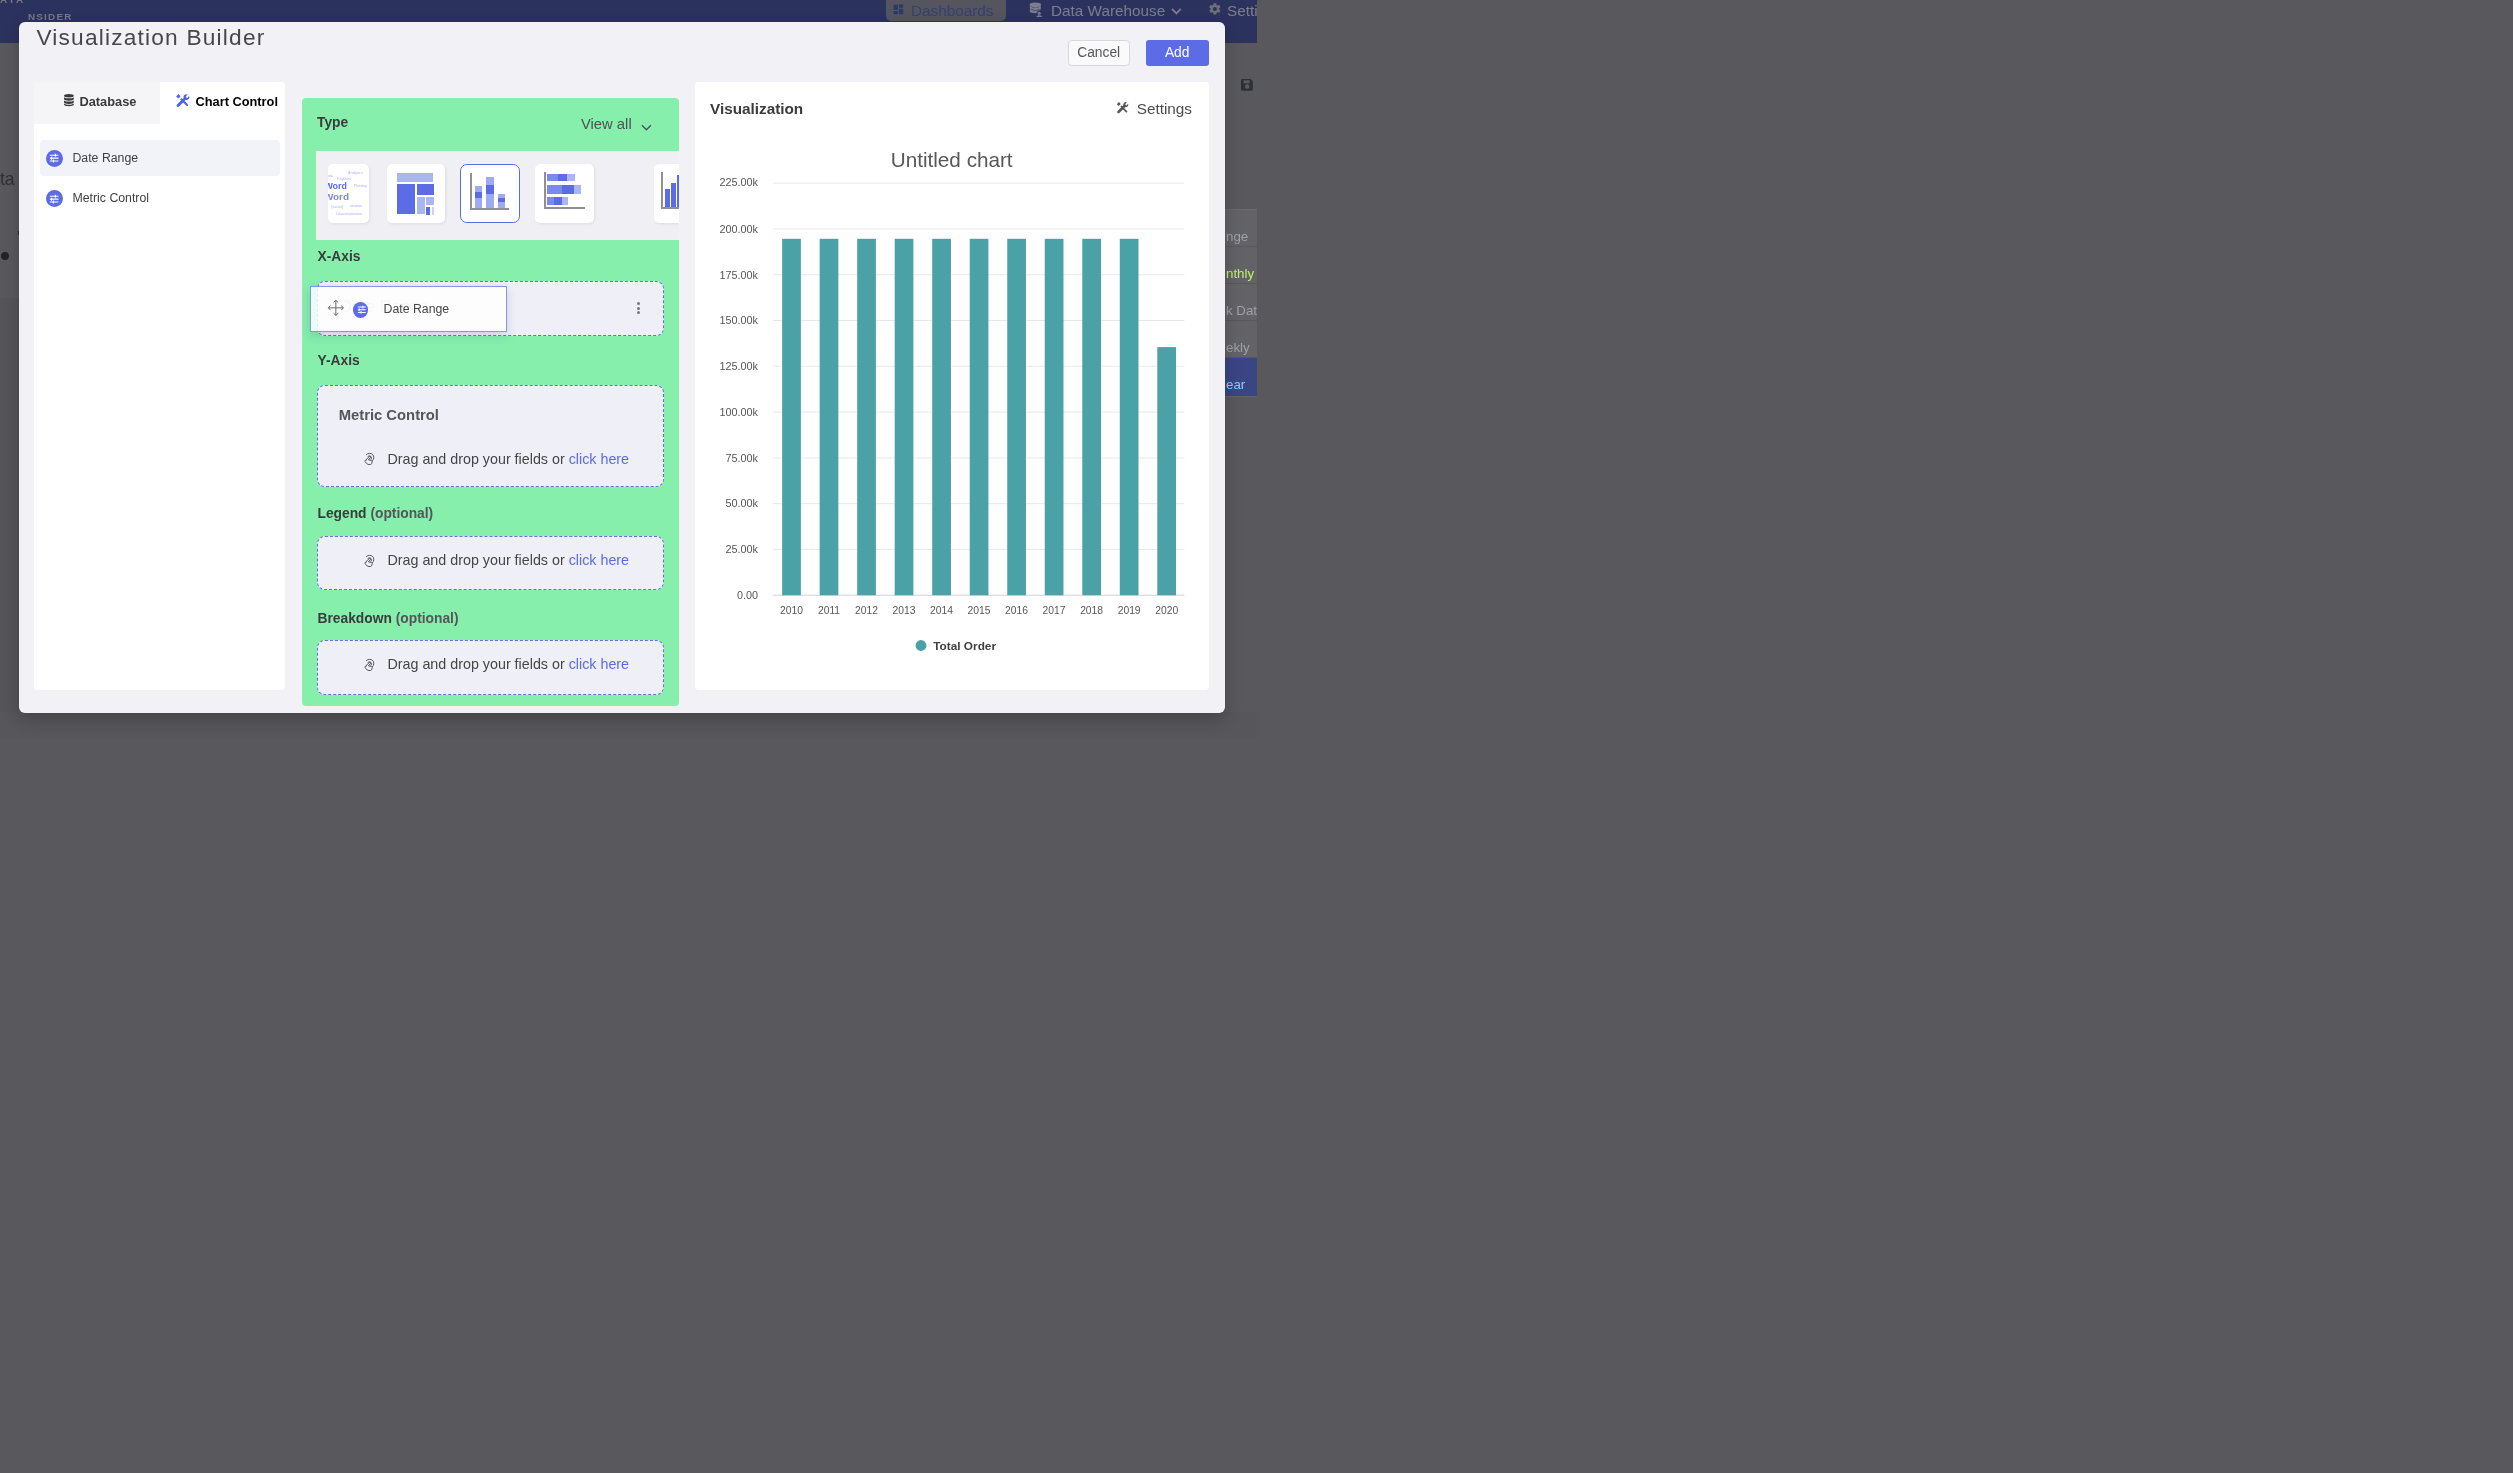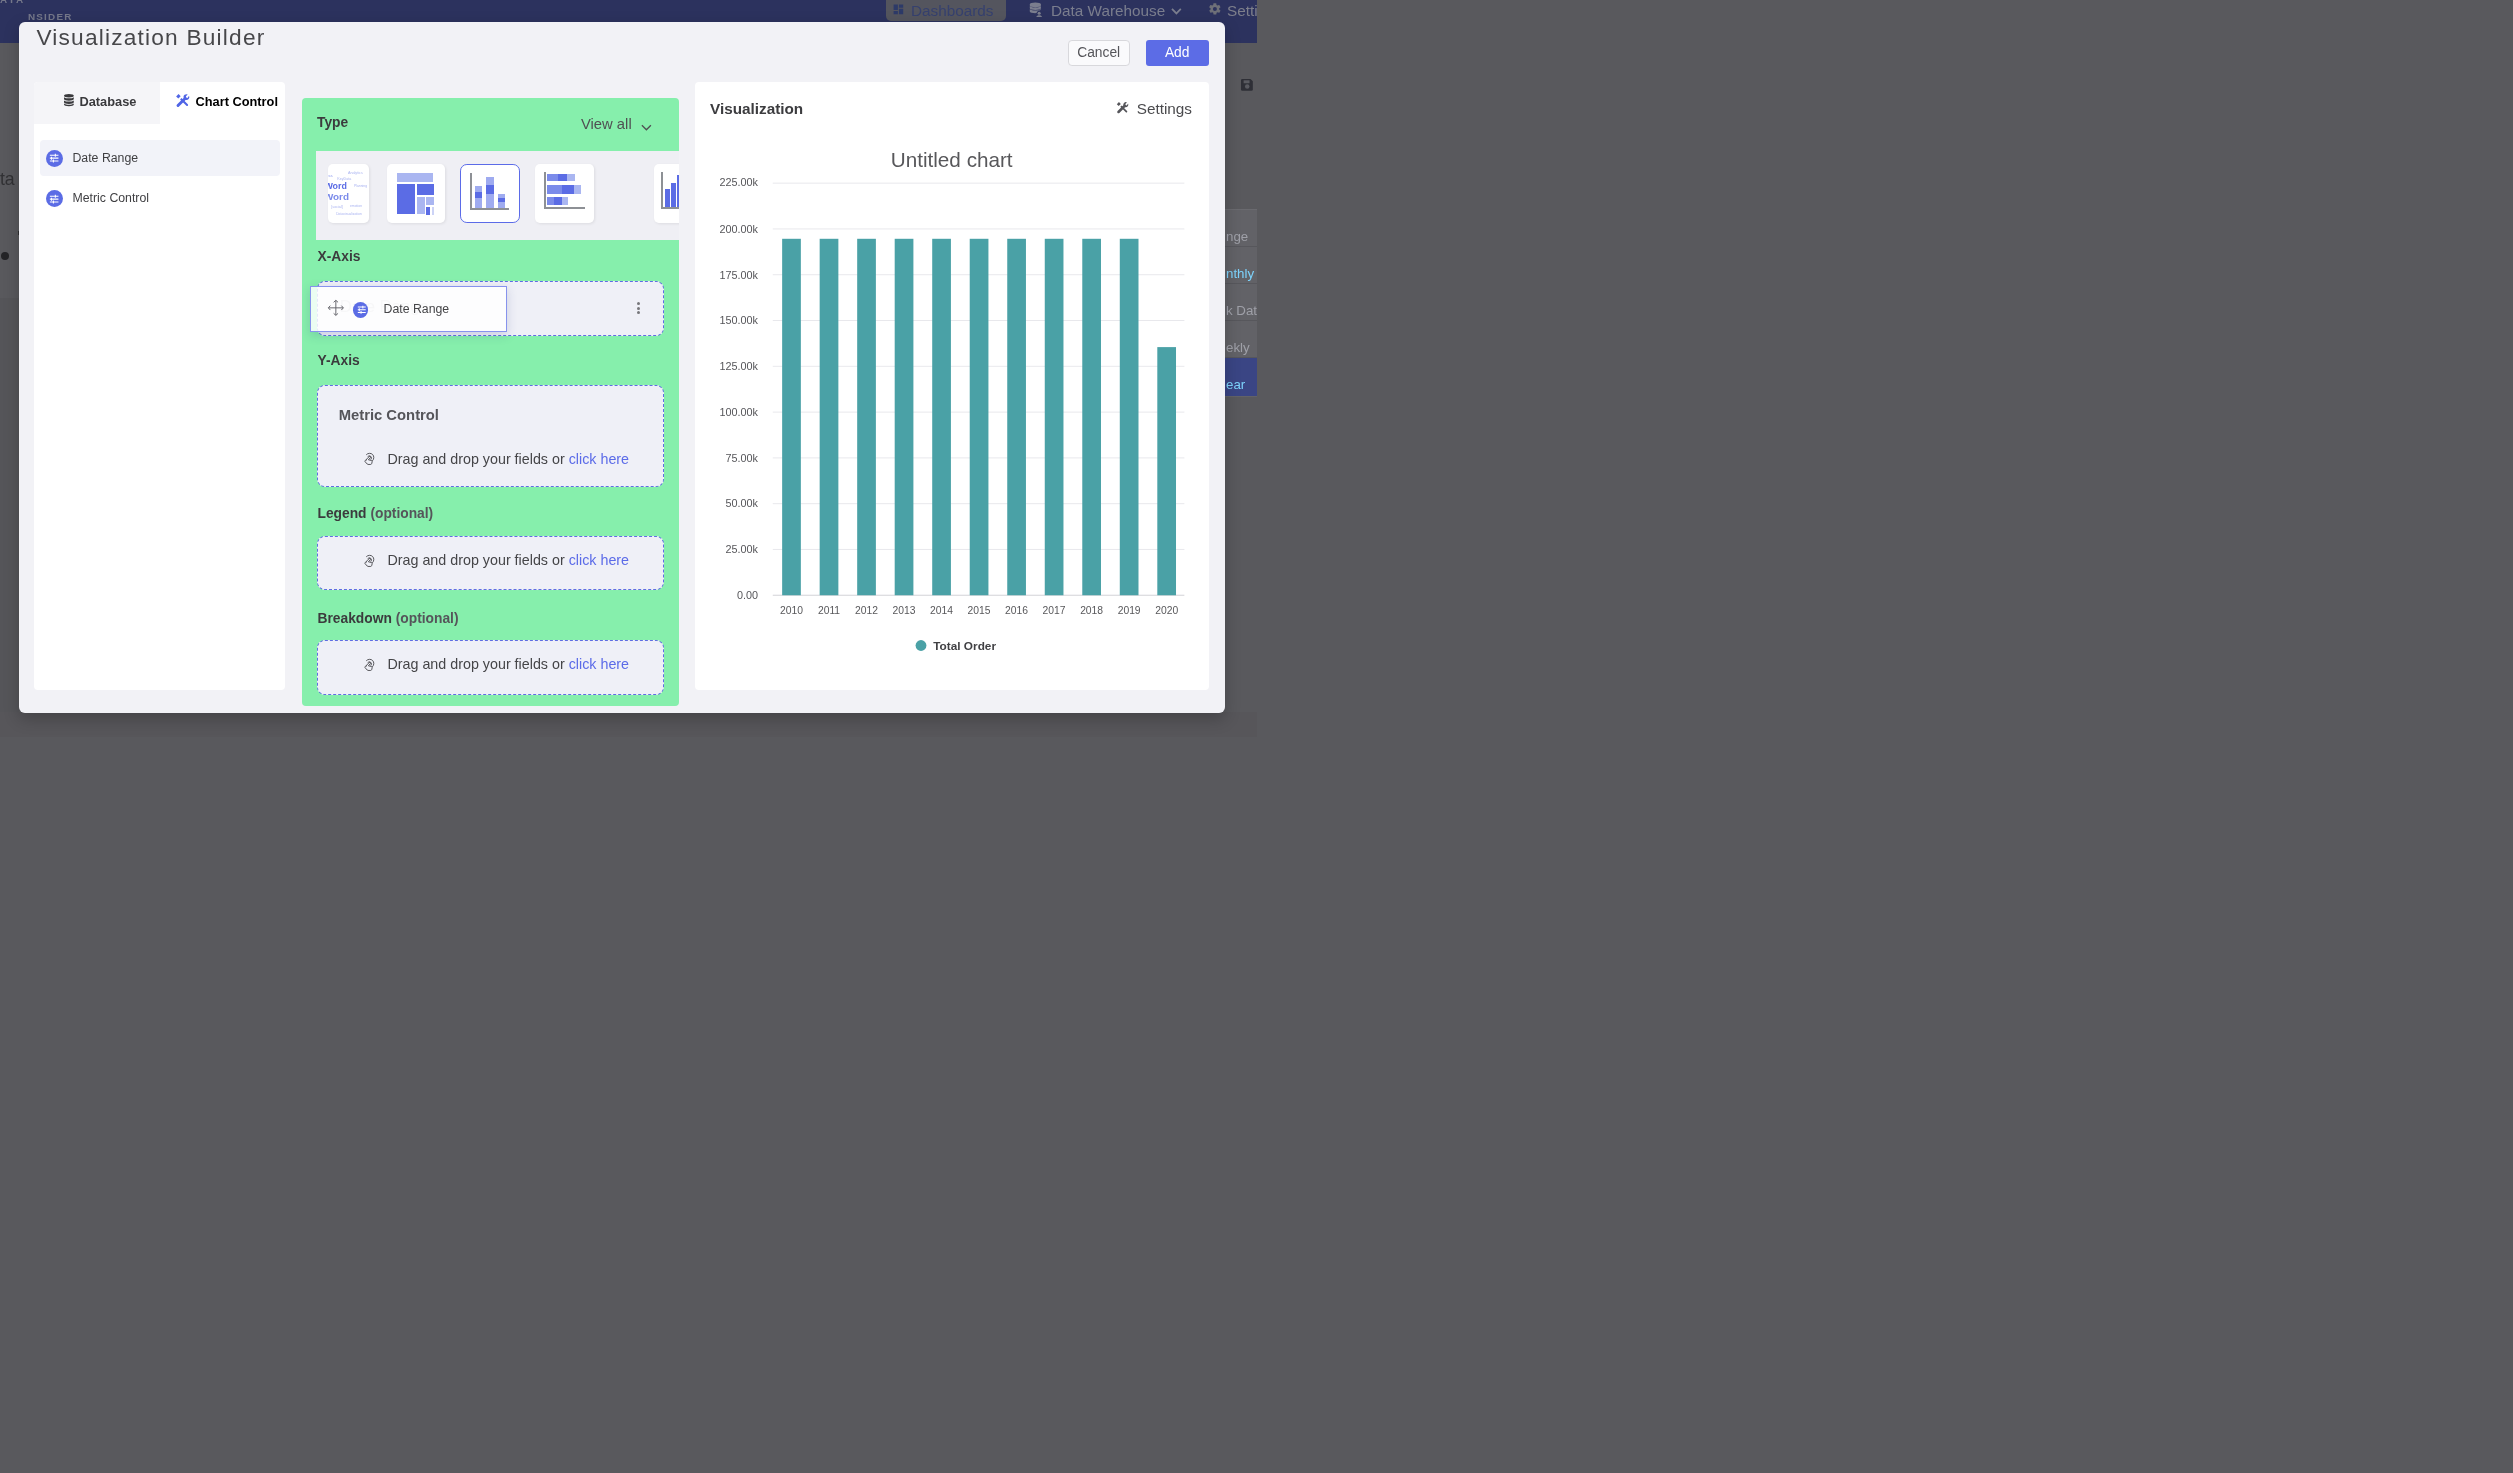--- a/index.html
+++ b/index.html
@@ -44,21 +44,21 @@
     <circle cx="12.5" cy="14.5" r="3.4" fill="#595a60"></circle>
   </svg>
 
 <div class="abs" style="left:1224px;top:209px;width:32.5px;height:188px;background:#626267;border-top:1px solid #6a6a6f;"></div>
 <div class="abs" style="left:1224px;top:246px;width:32.5px;height:1px;background:#57575c;"></div>
 <div class="abs" style="left:1224px;top:283px;width:32.5px;height:1px;background:#57575c;"></div>
 <div class="abs" style="left:1224px;top:320px;width:32.5px;height:1px;background:#57575c;"></div>
 <div class="abs" style="left:1224px;top:357px;width:32.5px;height:1px;background:#57575c;"></div>
 <div class="abs" style="left:1224px;top:358px;width:32.5px;height:38px;background:#3a4584;"></div>
 <div class="abs" style="left:1226px;top:229px;font-size:13.3px;color:#9fa0a8;">nge</div>
-<div class="abs" style="left:1226px;top:266px;font-size:13.3px;color:#7dd3fc;">nthly</div>
+<div class="abs" style="left:1226px;top:266px;font-size:13.3px;color:#bef264;">nthly</div>
 <div class="abs" style="left:1226px;top:303px;font-size:13.3px;color:#9fa0a8;white-space:nowrap;">k Date</div>
 <div class="abs" style="left:1226px;top:340px;font-size:13.3px;color:#9fa0a8;">ekly</div>
 <div class="abs" style="left:1226px;top:377px;font-size:13.3px;color:#7dd3fc;">ear</div>
 
 <div class="abs" style="left:-9.9px;top:169px;font-size:17.7px;color:#313134;">ota</div>
 <div class="abs" style="left:17.7px;top:231px;width:2.5px;height:3.9px;background:#2f2f32;"></div>
 <div class="abs" style="left:0.5px;top:252px;width:8.4px;height:8.4px;border-radius:50%;background:#242427;"></div>
 
 <div class="abs" id="modal" style="left:18.7px;top:21.7px;width:1206px;height:691px;background:#f2f2f6;border-radius:5.9px;box-shadow:0 5.9px 15.8px rgba(0,0,0,0.22);">
 

